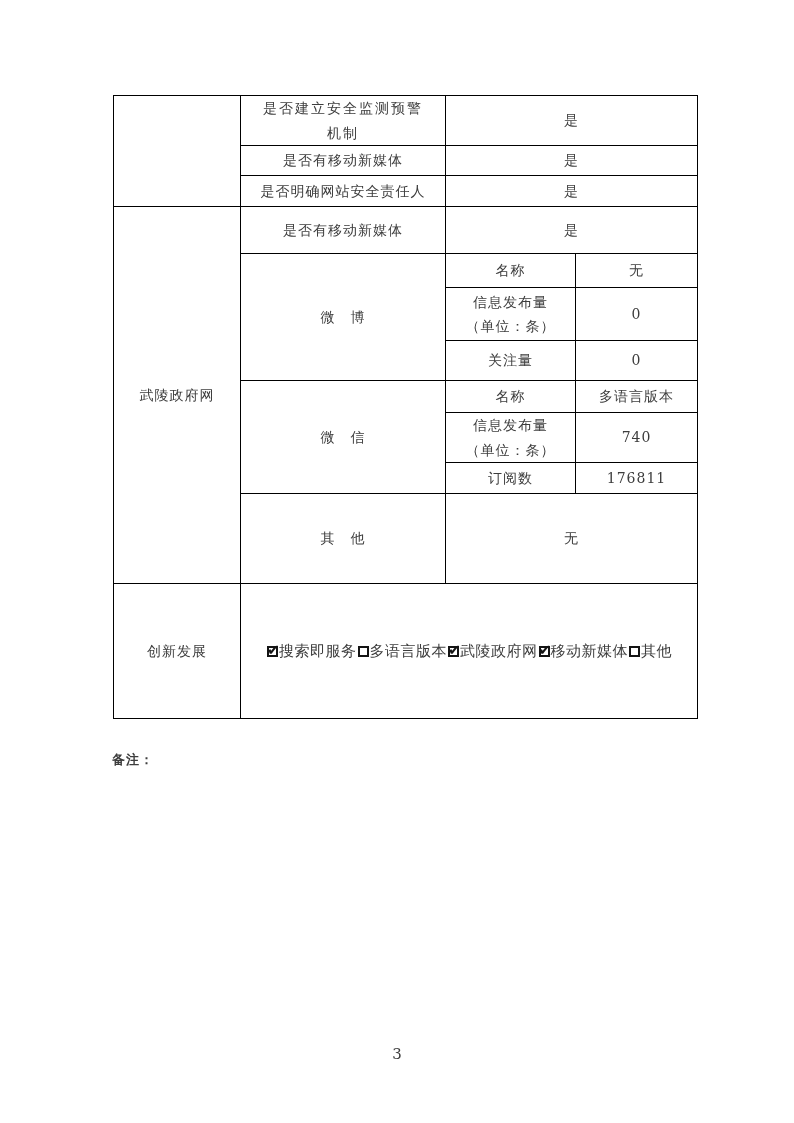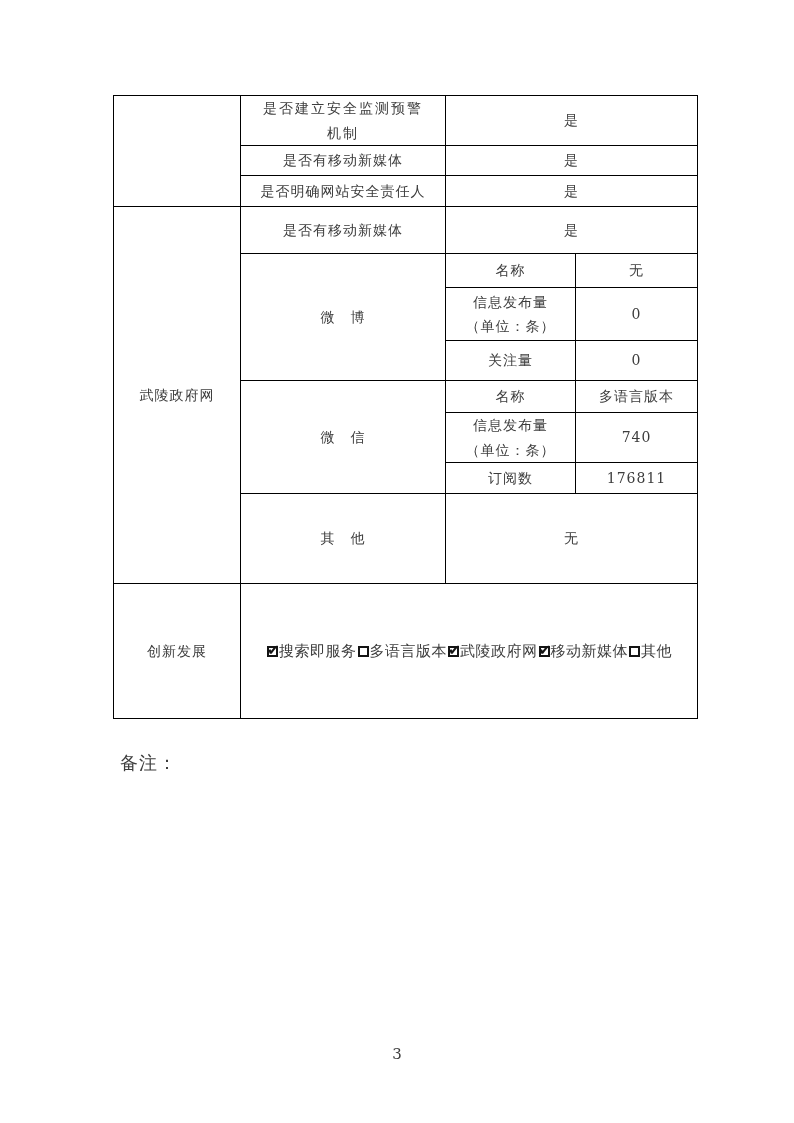--- a/index.html
+++ b/index.html
@@ -44,22 +44,22 @@
     margin:0 1px 0 1px;
     flex:0 0 auto;
   }
   .cb.checked::after {
     content:"\2714";
     position:absolute; left:-2px; top:-5px;
     font-family:"DejaVu Sans","Liberation Sans",sans-serif;
     font-size:15px; line-height:1; color:#141414;
   }
   .remark {
-    position:absolute; left:120px; top:751px;
-    font-size:18px; letter-spacing:1px;
+    position:absolute; left:112px; top:751px;
+    font-size:13px; letter-spacing:1px;font-weight:bold;
   }
   .page-number {
     position:absolute; left:0; right:0; top:1045px;
     text-align:center; font-size:15px;
   }
 </style>
 </head>
 <body>
 
 <div class="page">

